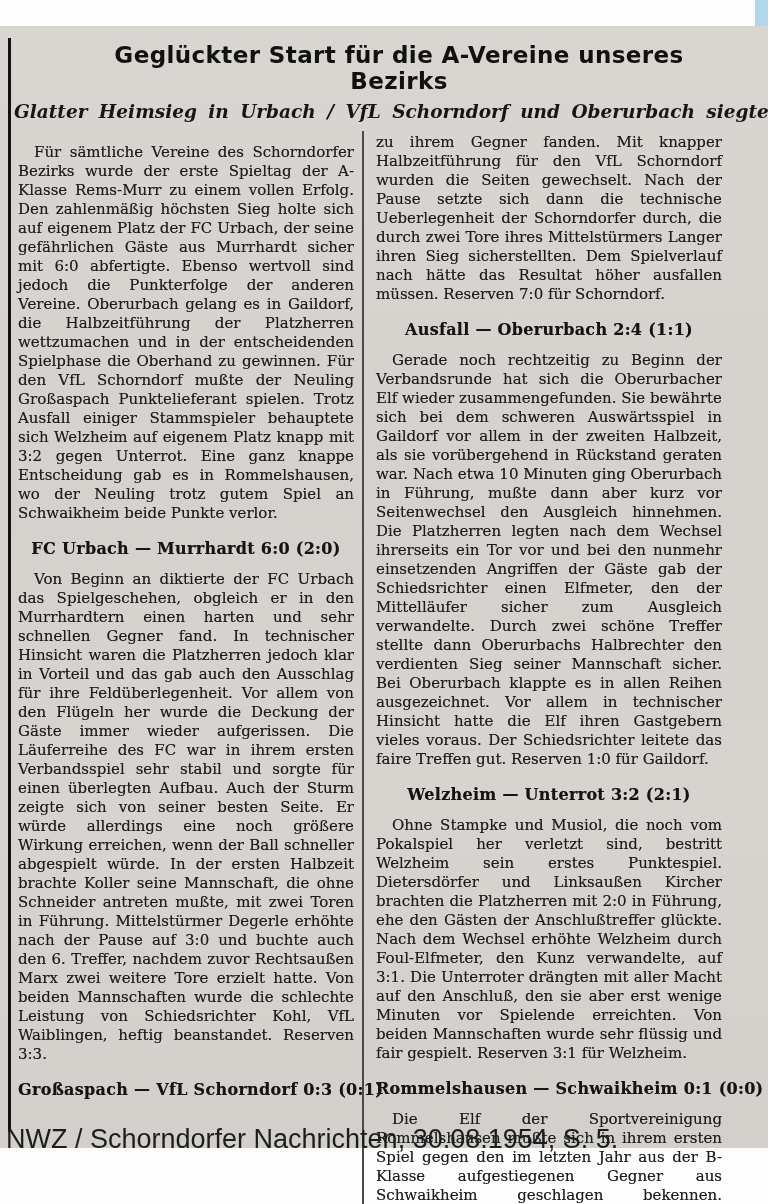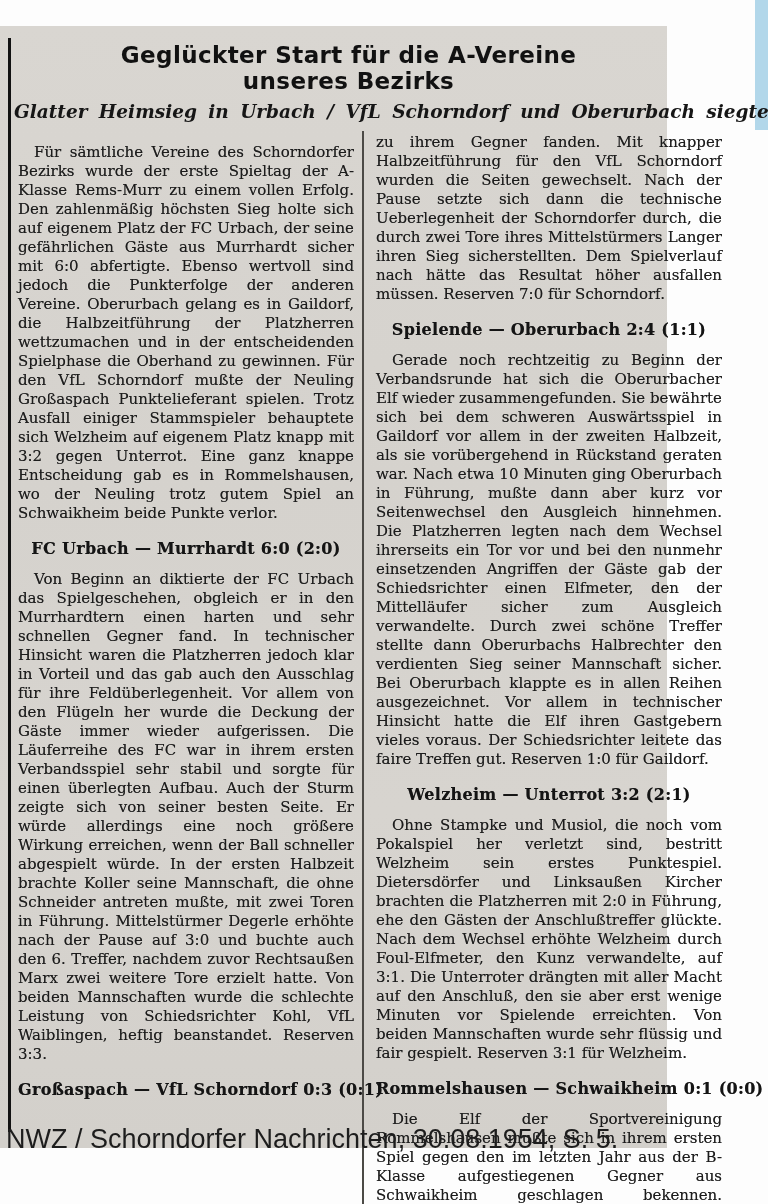--- a/index.html
+++ b/index.html
@@ -11,21 +11,21 @@
     overflow: hidden;
     position: relative;
     font-family: "DejaVu Serif", serif;
   }
   .stage { position: relative; width: 768px; height: 1204px; background:#fdfdfd; }
 
   
   .scan {
     position: absolute;
     top: 26px; left: 0;
-    width: 667px; height: 1122px;
+    width: 768px; height: 1122px;
     background: linear-gradient(180deg, #d9d6d1 0%, #d5d2cd 40%, #d7d4cf 70%, #d3d0cb 100%);
     color: #1c1c1c;
   }
   .corner-highlight {
     position: absolute;
     top: 0; right: 0;
     width: 13px; height: 130px;
     background: #b2d7ea;
   }
   .left-rule {
@@ -118,21 +118,21 @@
         <h3 class="match-heading">FC Urbach — Murrhardt 6:0 (2:0)</h3>
         <p class="para">Von Beginn an diktierte der FC Urbach das Spielgeschehen, obgleich er in den Murrhardtern einen harten und sehr schnellen Gegner fand. In technischer Hinsicht waren die Platzherren jedoch klar in Vorteil und das gab auch den Ausschlag für ihre Feldüberlegenheit. Vor allem von den Flügeln her wurde die Deckung der Gäste immer wieder aufgerissen. Die Läuferreihe des FC war in ihrem ersten Verbandsspiel sehr stabil und sorgte für einen überlegten Aufbau. Auch der Sturm zeigte sich von seiner besten Seite. Er würde allerdings eine noch größere Wirkung erreichen, wenn der Ball schneller abgespielt würde. In der ersten Halbzeit brachte Koller seine Mannschaft, die ohne Schneider antreten mußte, mit zwei Toren in Führung. Mittelstürmer Degerle erhöhte nach der Pause auf 3:0 und buchte auch den 6. Treffer, nachdem zuvor Rechtsaußen Marx zwei weitere Tore erzielt hatte. Von beiden Mannschaften wurde die schlechte Leistung von Schiedsrichter Kohl, VfL Waiblingen, heftig beanstandet. Reserven 3:3.</p>
 
         <h3 class="match-heading">Großaspach — VfL Schorndorf 0:3 (0:1)</h3>
 
       </div>
 
       <div class="col col-right">
         <p class="para para-first no-indent">zu ihrem Gegner fanden. Mit knapper Halbzeitführung für den VfL Schorndorf wurden die Seiten gewechselt. Nach der Pause setzte sich dann die technische Ueberlegenheit der Schorndorfer durch, die durch zwei Tore ihres Mittelstürmers Langer ihren Sieg sicherstellten. Dem Spielverlauf nach hätte das Resultat höher ausfallen müssen. Reserven 7:0 für Schorndorf.</p>
 
-        <h3 class="match-heading gap-lg">Spielende — Oberurbach 2:4 (1:1)</h3>
+        <h3 class="match-heading gap-lg">Ausfall — Oberurbach 2:4 (1:1)</h3>
         <p class="para">Gerade noch rechtzeitig zu Beginn der Verbandsrunde hat sich die Oberurbacher Elf wieder zusammengefunden. Sie bewährte sich bei dem schweren Auswärtsspiel in Gaildorf vor allem in der zweiten Halbzeit, als sie vorübergehend in Rückstand geraten war. Nach etwa 10 Minuten ging Oberurbach in Führung, mußte dann aber kurz vor Seitenwechsel den Ausgleich hinnehmen. Die Platzherren legten nach dem Wechsel ihrerseits ein Tor vor und bei den nunmehr einsetzenden Angriffen der Gäste gab der Schiedsrichter einen Elfmeter, den der Mittelläufer sicher zum Ausgleich verwandelte. Durch zwei schöne Treffer stellte dann Oberurbachs Halbrechter den verdienten Sieg seiner Mannschaft sicher. Bei Oberurbach klappte es in allen Reihen ausgezeichnet. Vor allem in technischer Hinsicht hatte die Elf ihren Gastgebern vieles voraus. Der Schiedsrichter leitete das faire Treffen gut. Reserven 1:0 für Gaildorf.</p>
 
         <h3 class="match-heading gap-lg">Welzheim — Unterrot 3:2 (2:1)</h3>
         <p class="para">Ohne Stampke und Musiol, die noch vom Pokalspiel her verletzt sind, bestritt Welzheim sein erstes Punktespiel. Dietersdörfer und Linksaußen Kircher brachten die Platzherren mit 2:0 in Führung, ehe den Gästen der Anschlußtreffer glückte. Nach dem Wechsel erhöhte Welzheim durch Foul-Elfmeter, den Kunz verwandelte, auf 3:1. Die Unterroter drängten mit aller Macht auf den Anschluß, den sie aber erst wenige Minuten vor Spielende erreichten. Von beiden Mannschaften wurde sehr flüssig und fair gespielt. Reserven 3:1 für Welzheim.</p>
 
         <h3 class="match-heading gap-lg">Rommelshausen — Schwaikheim 0:1 (0:0)</h3>
         <p class="para">Die Elf der Sportvereinigung Rommelshausen mußte sich in ihrem ersten Spiel gegen den im letzten Jahr aus der B-Klasse aufgestiegenen Gegner aus Schwaikheim geschlagen bekennen. Schwaikheim konnte den Führungstreffer bereits in der ersten Halbzeit erzielen. Später gelang es keiner der beiden Mannschaften mehr, etwas Zählbares zu erreichen. Schwaikheim hatte seine ersten Punkte aus einem Auswärtsspiel mit viel Glück für sich erzielen können.</p>
       </div>
 
     </div>

